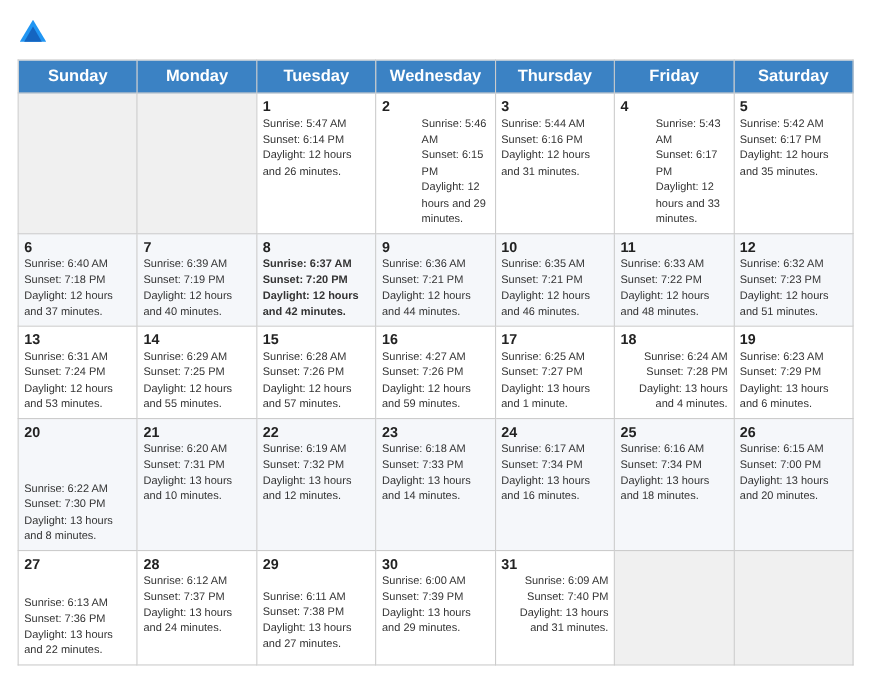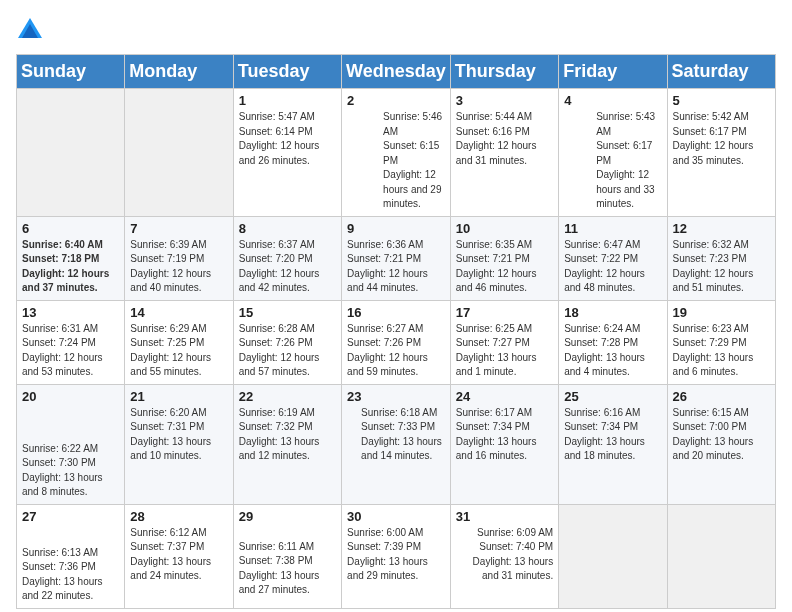--- a/index.html
+++ b/index.html
@@ -50,24 +50,24 @@
       color: #444;
     }
     .calendar {
       width: 100%;
       border-collapse: collapse;
       border: 1px solid #ccc;
     }
     .calendar th {
       background-color: #3b82c4;
       color: #fff;
-      font-size: 18px;
+      font-size: 15px;
       font-weight: bold;
       padding: 6px 4px;
-      text-align: left;
+      text-align: center;
       border: 1px solid #ccc;
     }
     .calendar td {
       vertical-align: top;
       padding: 4px 5px;
       border: 1px solid #ccc;
       font-size: 10.5px;
       color: #333;
       width: calc(100% / 7);
       background: #fff;
@@ -157,51 +157,51 @@
         <td>
           <span class="day-num">5</span>
           <div class="day-info" style="white-space: pre-line;">Sunrise: 5:42 AM
 Sunset: 6:17 PM
 Daylight: 12 hours and 35 minutes.</div>
         </td>
       </tr>
       <tr>
         <td>
           <span class="day-num">6</span>
-          <div class="day-info" style="white-space: pre-line; font-weight: bold;">Sunrise: 6:40 AM
+          <div class="day-info" style="white-space: pre-line;">Sunrise: 6:40 AM
 Sunset: 7:18 PM
 Daylight: 12 hours and 37 minutes.</div>
         </td>
         <td>
           <span class="day-num">7</span>
           <div class="day-info" style="white-space: pre-line;">Sunrise: 6:39 AM
 Sunset: 7:19 PM
 Daylight: 12 hours and 40 minutes.</div>
         </td>
         <td>
           <span class="day-num">8</span>
-          <div class="day-info" style="white-space: pre-line;">Sunrise: 6:37 AM
+          <div class="day-info" style="white-space: pre-line; font-weight: bold;">Sunrise: 6:37 AM
 Sunset: 7:20 PM
 Daylight: 12 hours and 42 minutes.</div>
         </td>
         <td>
           <span class="day-num">9</span>
           <div class="day-info" style="white-space: pre-line;">Sunrise: 6:36 AM
 Sunset: 7:21 PM
 Daylight: 12 hours and 44 minutes.</div>
         </td>
         <td>
           <span class="day-num">10</span>
           <div class="day-info" style="white-space: pre-line;">Sunrise: 6:35 AM
 Sunset: 7:21 PM
 Daylight: 12 hours and 46 minutes.</div>
         </td>
         <td>
           <span class="day-num">11</span>
-          <div class="day-info" style="white-space: pre-line;">Sunrise: 6:47 AM
+          <div class="day-info" style="white-space: pre-line;">Sunrise: 6:33 AM
 Sunset: 7:22 PM
 Daylight: 12 hours and 48 minutes.</div>
         </td>
         <td>
           <span class="day-num">12</span>
           <div class="day-info" style="white-space: pre-line;">Sunrise: 6:32 AM
 Sunset: 7:23 PM
 Daylight: 12 hours and 51 minutes.</div>
         </td>
       </tr>
@@ -219,33 +219,33 @@
 Daylight: 12 hours and 55 minutes.</div>
         </td>
         <td>
           <span class="day-num">15</span>
           <div class="day-info" style="white-space: pre-line;">Sunrise: 6:28 AM
 Sunset: 7:26 PM
 Daylight: 12 hours and 57 minutes.</div>
         </td>
         <td>
           <span class="day-num">16</span>
-          <div class="day-info" style="white-space: pre-line;">Sunrise: 6:27 AM
+          <div class="day-info" style="white-space: pre-line;">Sunrise: 4:27 AM
 Sunset: 7:26 PM
 Daylight: 12 hours and 59 minutes.</div>
         </td>
         <td>
           <span class="day-num">17</span>
           <div class="day-info" style="white-space: pre-line;">Sunrise: 6:25 AM
 Sunset: 7:27 PM
 Daylight: 13 hours and 1 minute.</div>
         </td>
         <td>
           <span class="day-num">18</span>
-          <div class="day-info" style="white-space: pre-line;">Sunrise: 6:24 AM
+          <div class="day-info" style="white-space: pre-line; text-align: right;">Sunrise: 6:24 AM
 Sunset: 7:28 PM
 Daylight: 13 hours and 4 minutes.</div>
         </td>
         <td>
           <span class="day-num">19</span>
           <div class="day-info" style="white-space: pre-line;">Sunrise: 6:23 AM
 Sunset: 7:29 PM
 Daylight: 13 hours and 6 minutes.</div>
         </td>
       </tr>
@@ -263,21 +263,21 @@
 Daylight: 13 hours and 10 minutes.</div>
         </td>
         <td>
           <span class="day-num">22</span>
           <div class="day-info" style="white-space: pre-line;">Sunrise: 6:19 AM
 Sunset: 7:32 PM
 Daylight: 13 hours and 12 minutes.</div>
         </td>
         <td>
           <span class="day-num">23</span>
-          <div class="day-info" style="white-space: pre-line; margin-left: 14px;">Sunrise: 6:18 AM
+          <div class="day-info" style="white-space: pre-line;">Sunrise: 6:18 AM
 Sunset: 7:33 PM
 Daylight: 13 hours and 14 minutes.</div>
         </td>
         <td>
           <span class="day-num">24</span>
           <div class="day-info" style="white-space: pre-line;">Sunrise: 6:17 AM
 Sunset: 7:34 PM
 Daylight: 13 hours and 16 minutes.</div>
         </td>
         <td>

